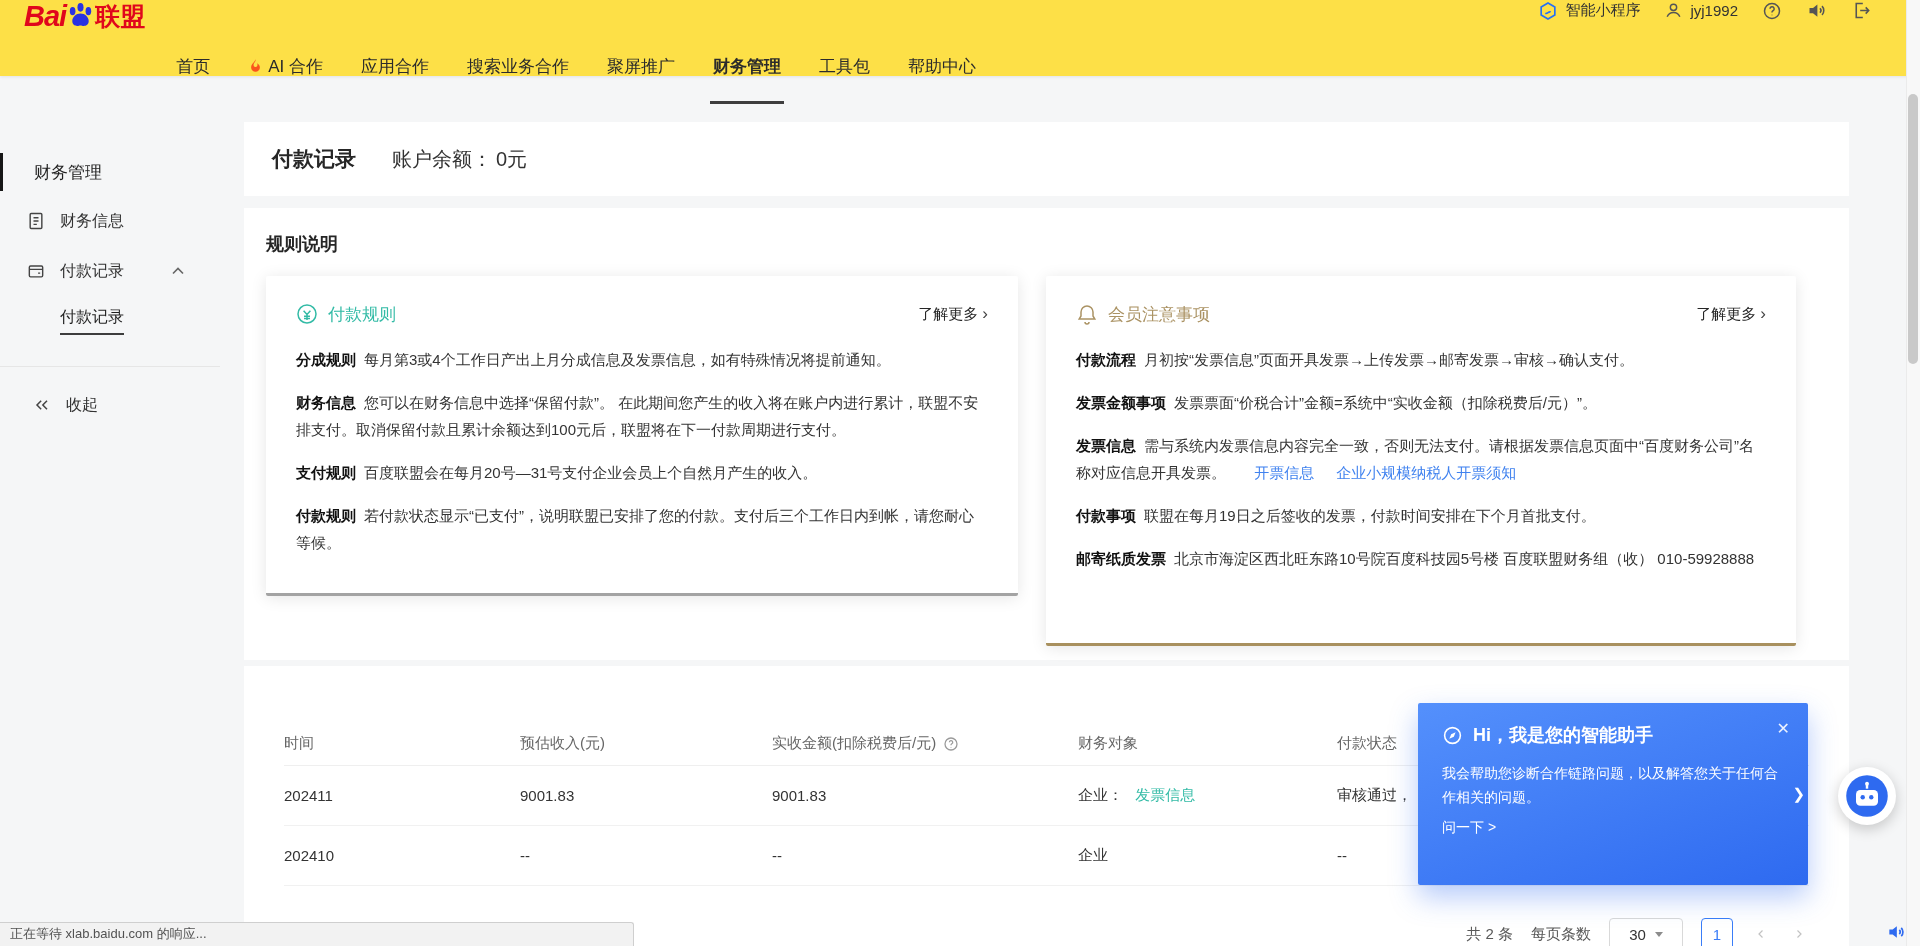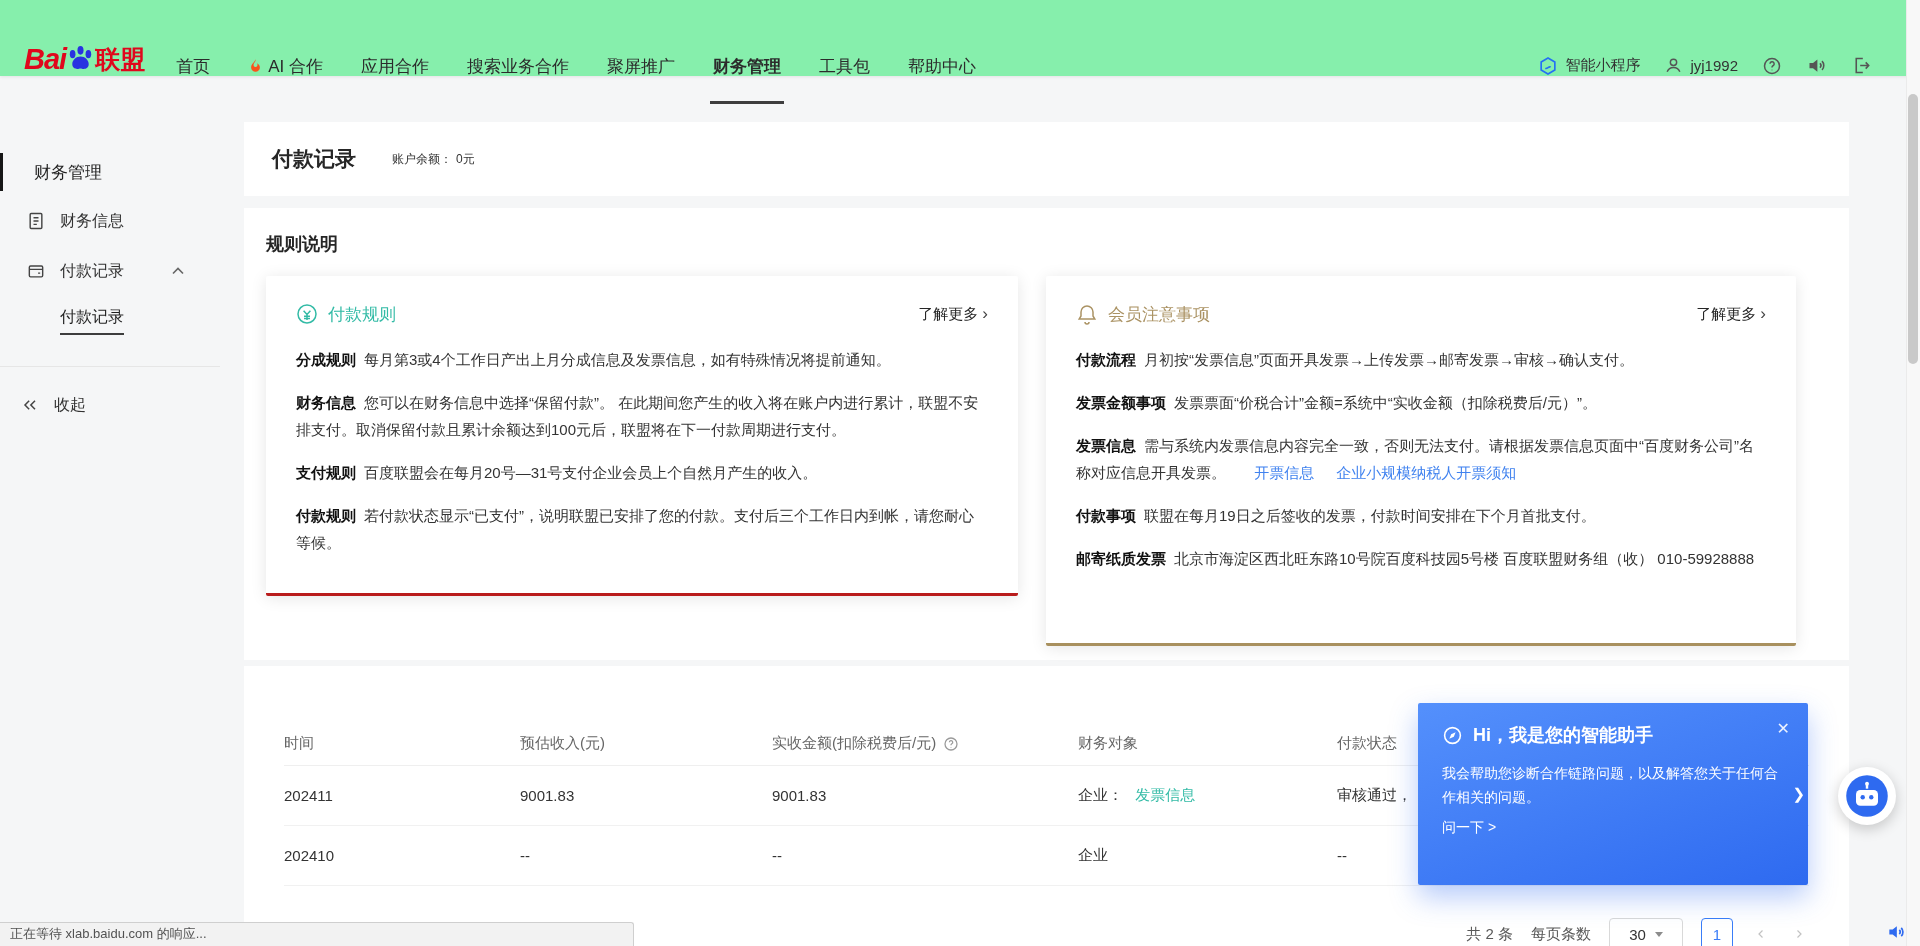--- a/index.html
+++ b/index.html
@@ -3,22 +3,22 @@
 <meta charset="utf-8">
 <style>
   * { margin:0; padding:0; box-sizing:border-box; }
   html,body { width:1920px; height:946px; }
   body { position:relative; overflow:hidden; background:#f5f6f7; color:#333;
          font-family:"Liberation Sans","DejaVu Sans",sans-serif; }
   .icon svg, .icon-btn svg { display:block; }
   [data-interactable="true"] { cursor:pointer; }
 
   
-  .navbar { position:absolute; top:0; left:0; width:1920px; height:76px; background:#86efac;
-            box-shadow:0 1px 3px rgba(0,0,0,.08); display:flex; align-items:flex-end; z-index:40; }
+  .navbar { position:absolute; top:0; left:0; width:1920px; height:76px; background:#fde047;
+            box-shadow:0 1px 3px rgba(0,0,0,.08); display:flex; align-items:flex-start; z-index:40; }
   .logo { display:flex; align-items:center; margin-left:24px; margin-right:12px; }
   .logo-bai { font-size:29px; font-weight:bold; font-style:italic; color:#e0071c; letter-spacing:-1px; }
   .logo-paw { width:27px; height:27px; margin:0 1px 4px; }
   .logo-union { font-size:25px; font-weight:bold; color:#e0071c; }
   .nav-items { display:flex; height:100%; }
   .nav-item { position:relative; display:flex; align-items:center; gap:5px; height:100%;
               padding:0 19px; font-size:17px; color:#2b2b2b; white-space:nowrap;margin-top:28px; }
   .nav-item.active { font-weight:bold; }
   .nav-item.active::after { content:""; position:absolute; left:16px; right:16px; bottom:0;
               height:3px; background:#3e3e3e; }
@@ -31,38 +31,38 @@
   .side-title { position:relative; margin-top:72px; height:48px; display:flex; align-items:center;
                 padding-left:34px; font-size:17px; color:#1f1f1f; }
   .side-title::before { content:""; position:absolute; left:0; top:5px; bottom:5px; width:3px; background:#161616; }
   .side-item { position:relative; height:50px; display:flex; align-items:center; padding-left:26px;
                font-size:16px; color:#333; }
   .side-item .icon { width:20px; height:20px; margin-right:14px; }
   .side-chevron { position:absolute; left:168px; width:16px; height:16px; }
   .side-sub { height:50px; display:flex; align-items:center; padding-left:60px; font-size:16px; color:#1f1f1f; }
   .side-sub .sub-label { border-bottom:2px solid #3d3d3d; padding-bottom:5px; }
   .side-divider { margin-top:20px; width:220px; border-top:1px solid #e6e6e6; }
-  .side-collapse { margin-top:16px; height:44px; display:flex; align-items:center; padding-left:20px;
+  .side-collapse { margin-top:16px; height:44px; display:flex; align-items:center; padding-left:32px;
                    font-size:16px; color:#333; }
   .side-collapse .icon { width:20px; height:20px; margin-right:14px; }
 
   
   .main { position:absolute; top:76px; left:244px; width:1605px; }
   .card { background:#fff; }
 
   .header-card { margin-top:46px; height:74px; display:flex; align-items:center; padding:0 28px; }
   .page-title { font-size:21px; font-weight:bold; color:#262626; }
-  .balance { margin-left:36px; font-size:12px; color:#333; display:flex; align-items:center; gap:4px; }
+  .balance { margin-left:36px; font-size:20px; color:#333; display:flex; align-items:center; gap:4px; }
 
   .rules-card { margin-top:12px; height:452px; padding:24px 0 0 22px; }
   .rules-title { font-size:18px; font-weight:bold; color:#262626; }
   .panels { display:flex; gap:28px; margin-top:20px; align-items:flex-start; }
   .panel { position:relative; background:#fff; box-shadow:0 2px 16px rgba(0,0,0,.10);
            padding:26px 30px 0; border-radius:2px; }
-  .panel.green { width:752px; height:320px; border-bottom:3px solid #b91c1c; }
+  .panel.green { width:752px; height:320px; border-bottom:3px solid #a3a3a3; }
   .panel.tan   { width:750px; height:370px; border-bottom:3px solid #a8905e; }
   .panel-head { display:flex; align-items:center; height:24px; }
   .panel-head .icon { width:22px; height:22px; margin-right:10px; }
   .panel-title { font-size:17px; }
   .panel-title.t-green { color:#33bba6; }
   .panel-title.t-tan { color:#ab9364; }
   .panel-more { margin-left:auto; font-size:15px; color:#262626; display:flex; align-items:center; gap:4px; }
   .panel-more .chev { font-size:17px; color:#444; }
   .panel-body p { font-size:15px; line-height:27px; color:#333; margin-top:16px; }
   .panel-body p:first-child { margin-top:20px; }

